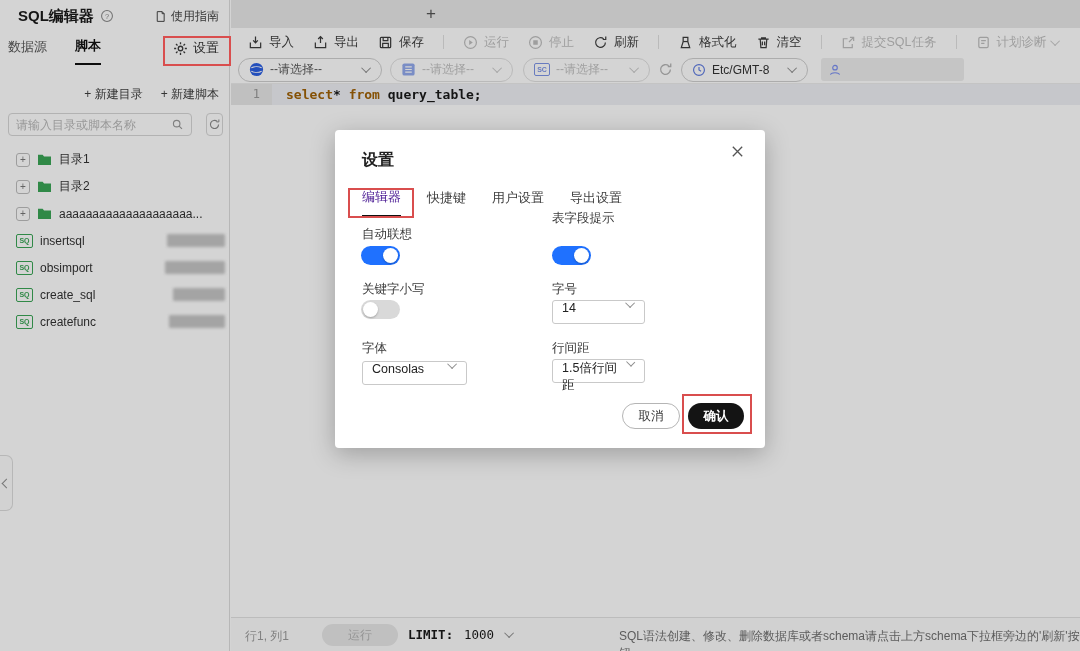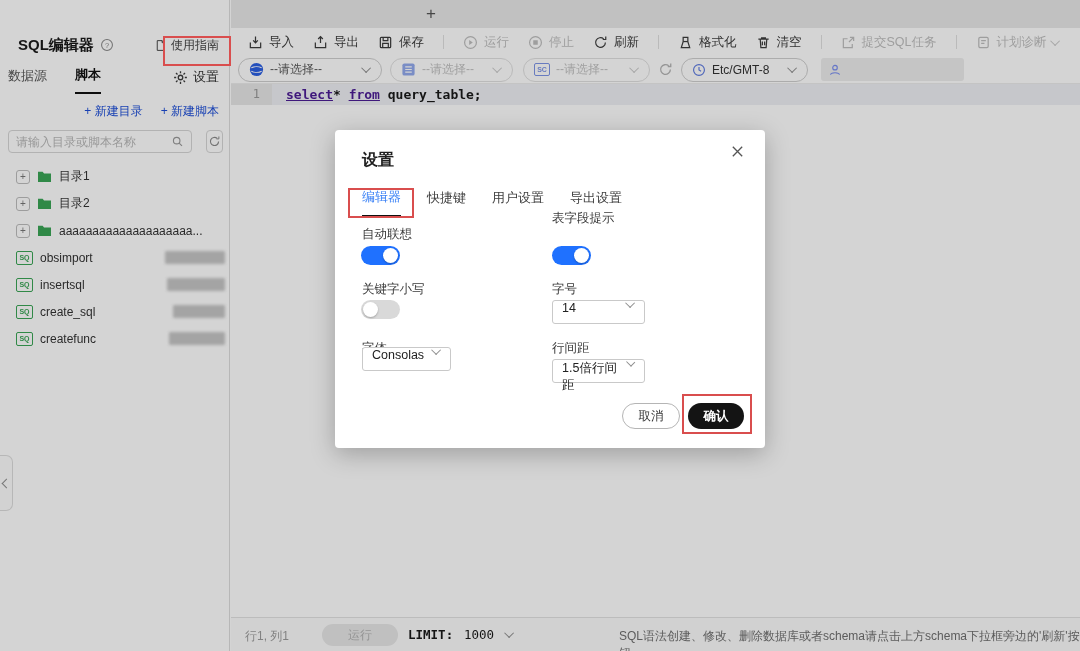--- a/index.html
+++ b/index.html
@@ -2,30 +2,30 @@
 <html><head>
 <meta charset="utf-8">
 <style>
   * { margin:0; padding:0; box-sizing:border-box; }
   html,body { background:#888; }
   .app { position:relative; width:1080px; height:651px; background:#fff; overflow:hidden;
          font-family:"Liberation Sans","DejaVu Sans",sans-serif; color:#333; }
 
   
   .sidebar { position:absolute; left:0; top:0; width:230px; height:651px; background:#fff; border-right:1px solid #dcdcdc; }
-  .sb-head { display:flex; align-items:center; height:32px; padding:0 10px 0 18px;margin-top:29px; }
+  .sb-head { display:flex; align-items:center; height:32px; padding:0 10px 0 18px; }
   .sb-title { font-size:15px; font-weight:bold; color:#1a1a1a; }
   .help-ic { margin-left:6px; }
   .sb-guide { margin-left:auto; display:flex; align-items:center; gap:4px; font-size:12px; color:#444; background:none; border:none; cursor:pointer; }
   .sb-tabs { display:flex; align-items:center; height:32px; padding:0 10px 0 8px; }
   .sb-tab { font-size:13px; color:#555; padding:6px 0 8px; margin-right:28px; background:none; border:none; }
   .sb-tab.active { color:#111; font-weight:bold; border-bottom:2px solid #111; }
   .sb-settings { margin-left:auto; display:flex; align-items:center; gap:5px; font-size:13px; color:#333; background:none; border:none; }
   .sb-links { display:flex; justify-content:flex-end; gap:18px; padding:10px 10px 6px; }
-  .sb-link { font-size:12px; color:#1d4ed8; background:none; border:none; }
+  .sb-link { font-size:12px; color:#404040; background:none; border:none;margin-top:12px; }
   .sb-search { display:flex; gap:14px; padding:4px 6px 6px 8px; }
   .search-box { flex:1; display:flex; align-items:center; height:23px; border:1px solid #d6d6d6; border-radius:4px; padding:0 7px; }
   .search-box input { flex:1; border:none; outline:none; font-size:12px; color:#333; background:transparent; font-family:inherit; }
   .search-box input::placeholder { color:#b8b8b8; }
   .icon-btn { width:23px; height:23px; border:1px solid #d6d6d6; border-radius:4px; background:#fff; display:flex; align-items:center; justify-content:center; color:#8a8a8a; }
   .tree { padding-top:4px; }
   .trow { position:relative; display:flex; align-items:center; height:27px; padding-left:16px; gap:7px; font-size:12px; color:#333; }
   .expander { width:14px; height:14px; border:1px solid #bdbdbd; border-radius:3px; background:#fff; color:#777;
               font-size:10px; line-height:12px; text-align:center; flex:0 0 auto; }
   .sq-badge { width:17px; height:14px; border:1px solid #3aa556; border-radius:2px; color:#3aa556; font-size:7px; font-weight:bold;
@@ -49,39 +49,39 @@
   .pill.dis { color:#c2c2c2; border-color:#e0e0e0; }
   .pill .chev { margin-left:auto; }
   .chev { width:7px; height:7px; border:solid #8f8f8f; border-width:0 0 1.5px 1.5px; transform:rotate(-45deg) translateY(-2px); display:inline-block; }
   .dis .chev, .chev.lt { border-color:#c9c9c9; }
   .user-box { width:143px; height:23px; background:#ededed; border-radius:3px; display:flex; align-items:center; padding:0 7px; margin-left:13px; }
 
   .editor { position:absolute; left:0; right:0; top:84px; bottom:34px; background:#fff; font-family:"DejaVu Sans Mono","Liberation Mono",monospace; }
   .codeline { display:flex; height:21px; align-items:center; }
   .gutter { width:41px; background:#e7e7e7; color:#9a9a9a; font-size:12px; text-align:right; padding-right:12px; height:21px; line-height:21px; }
   .code { flex:1; background:#eef0f5; font-size:13px; font-weight:600; padding-left:14px; color:#1a1a1a; height:21px; line-height:21px; }
-  .kw { color:#4c1d95;text-decoration:underline; }
+  .kw { color:#a16207; }
 
   .statusbar { position:absolute; left:0; right:0; bottom:0; height:34px; background:#fcfcfc; border-top:1px solid #e2e2e2; font-size:12px; color:#9c9c9c; }
   .pos { position:absolute; left:14px; top:10px; }
   .run-pill { position:absolute; left:91px; top:6px; width:76px; height:22px; border:none; border-radius:12px; background:#e7e7e7; color:#b3b3b3; font-size:12px; }
   .limit { position:absolute; left:177px; top:9px; font-family:"DejaVu Sans Mono",monospace; font-weight:bold; color:#1a1a1a; font-size:12.5px; }
   .limit-val { position:absolute; left:233px; top:9px; font-family:"DejaVu Sans Mono",monospace; color:#1a1a1a; font-size:12.5px; }
   .limit-chev { position:absolute; left:276px; top:13px; }
   .hint { position:absolute; left:388px; top:10px; color:#6f6f6f; }
 
   
   .dim { position:absolute; inset:0; background:rgba(0,0,0,0.17); z-index:10; }
   .modal { position:absolute; left:335px; top:130px; width:430px; height:318px; background:#fff; border-radius:4px;
            box-shadow:0 6px 24px rgba(0,0,0,0.25); z-index:20; }
   .m-title { position:absolute; left:27px; top:20px; font-size:16px; font-weight:bold; color:#202020; }
   .m-close { position:absolute; right:20px; top:14px; background:none; border:none; font-size:18px; color:#555; line-height:1; }
   .m-tabs { position:absolute; left:27px; top:58px; display:flex; gap:26px; }
   .m-tab { font-size:13px; color:#404040; padding-bottom:9px; background:none; border:none; }
-  .m-tab.active { color:#3b82f6; border-bottom:2px solid #111; }
+  .m-tab.active { color:#4c1d95; border-bottom:2px solid #111; }
   .f-label { position:absolute; font-size:12.5px; color:#3a3a3a; }
   .tg { position:absolute; width:39px; height:19px; border-radius:10px; background:#d9d9d9; border:none; }
   .tg .knob { position:absolute; top:2px; width:15px; height:15px; border-radius:50%; background:#fff; box-shadow:0 1px 2px rgba(0,0,0,.25); }
   .tg.on { background:#1f71ff; } .tg.on .knob { right:2px; } .tg.off .knob { left:2px; }
   .sel { position:absolute; height:24px; border:1px solid #c9c9c9; border-radius:3px; background:#fff; display:flex; align-items:flex-start; padding:0 9px; font-size:12.5px; color:#222; gap:6px; }
   .m-cancel { position:absolute; left:287px; top:273px; width:58px; height:26px; border:1px solid #b5b5b5; border-radius:14px; background:#fff; font-size:12.5px; color:#333; }
   .m-confirm { position:absolute; left:353px; top:273px; width:56px; height:26px; border:none; border-radius:14px; background:#141414; font-size:12.5px; color:#fff; font-weight:bold; }
 
   .anno { position:absolute; border:2px solid #d94e4e; z-index:30; pointer-events:none; }
   svg { display:block; }
@@ -169,27 +169,27 @@
         <span class="expander">+</span>
         <span>
             <svg width="15" height="13" viewBox="0 0 16 14">
               <path d="M1 2h5l1.5 1.8H15V13H1z" fill="#3aa556"></path>
             </svg>
           </span>
         <span style="max-width:160px;overflow:hidden;white-space:nowrap;">aaaaaaaaaaaaaaaaaaaa...</span>
       </div>
       <div class="trow">
         <span class="sq-badge">SQ</span>
+        <span>insertsql</span>
+        <span class="redact" style="width:58px"></span>
+      </div>
+      <div class="trow">
+        <span class="sq-badge">SQ</span>
         <span>obsimport</span>
         <span class="redact" style="width:60px"></span>
-      </div>
-      <div class="trow">
-        <span class="sq-badge">SQ</span>
-        <span>insertsql</span>
-        <span class="redact" style="width:58px"></span>
       </div>
       <div class="trow">
         <span class="sq-badge">SQ</span>
         <span>create_sql</span>
         <span class="redact" style="width:52px"></span>
       </div>
       <div class="trow">
         <span class="sq-badge">SQ</span>
         <span>createfunc</span>
         <span class="redact" style="width:56px"></span>
@@ -403,21 +403,21 @@
     <button class="tg off" style="left:26px;top:170px">
         <span class="knob"></span>
       </button>
     <div class="sel" style="left:217px;top:170px;width:93px">
       <span>14</span>
       <span class="chev" style="margin-left:auto"></span>
     </div>
 
     <span class="f-label" style="left:27px;top:210px">字体</span>
     <span class="f-label" style="left:217px;top:210px">行间距</span>
-    <div class="sel" style="left:27px;top:217px;width:89px">
+    <div class="sel" style="left:27px;top:231px;width:105px">
       <span>Consolas</span>
       <span class="chev" style="margin-left:auto"></span>
     </div>
     <div class="sel" style="left:217px;top:229px;width:93px">
       <span>1.5倍行间距</span>
       <span class="chev" style="margin-left:auto"></span>
     </div>
 
     <button class="m-cancel">取消</button>
     <button class="m-confirm">确认</button>

